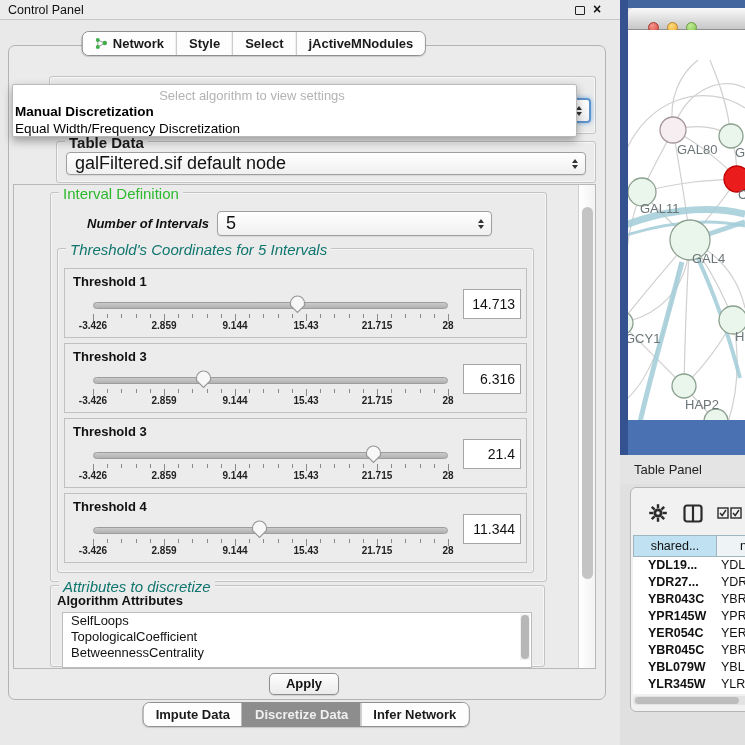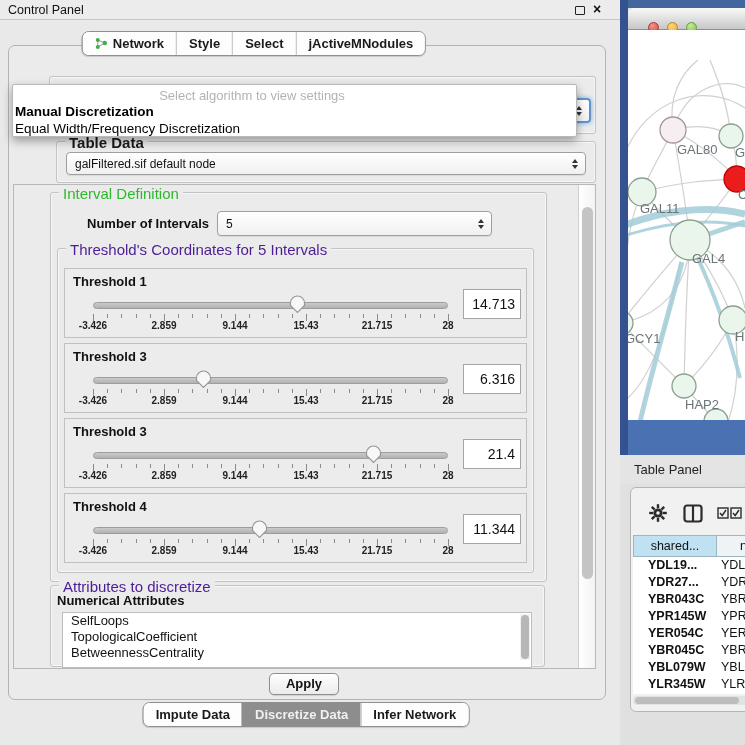--- a/index.html
+++ b/index.html
@@ -20,23 +20,23 @@
   .tab.active { background:#8d8d8d; color:#f0f0f0; border-left-color:#8d8d8d; }
   #top-tabs { position:absolute; left:254px; top:31px; transform:translateX(-50%); z-index:5; }
   #bottom-tabs { position:absolute; left:306px; top:702px; transform:translateX(-50%); z-index:5; }
 
   #content { position:absolute; left:8px; top:45px; width:598px; height:655px; background:#ebebeb; border:1px solid #b3b3b3; border-radius:7px; }
 
   .groupbox { position:absolute; border:1px solid #c3c3c3; border-radius:3px; box-shadow:inset 0 0 0 1px #f6f6f6; }
   .grouptitle { position:absolute; top:-8px; left:8px; background:#ebebeb; padding:0 4px; font-size:15px; white-space:nowrap; }
   .gt-bold { font-weight:700; color:#1a1a1a; }
   .gt-green { color:#2db92d; }
-  .gt-blue { color:#4c1d95; }
-
-  .combo { position:absolute; border:1px solid #9f9f9f; border-radius:4px; background:linear-gradient(#ffffff,#f0f0f0); font-size:12px; color:#111; display:flex; align-items:center; padding:0 22px 0 8px; box-shadow:0 1px 1px rgba(0,0,0,.08); }
+  .gt-blue { color:#0f766e;font-style:italic; }
+
+  .combo { position:absolute; border:1px solid #9f9f9f; border-radius:4px; background:linear-gradient(#ffffff,#f0f0f0); font-size:18px; color:#111; display:flex; align-items:center; padding:0 22px 0 8px; box-shadow:0 1px 1px rgba(0,0,0,.08); }
   .stepper { position:absolute; right:7px; top:50%; transform:translateY(-50%); display:flex; flex-direction:column; gap:2px; }
   .stepper .up { width:0; height:0; border-left:3.5px solid transparent; border-right:3.5px solid transparent; border-bottom:4.5px solid #333; }
   .stepper .dn { width:0; height:0; border-left:3.5px solid transparent; border-right:3.5px solid transparent; border-top:4.5px solid #333; }
 
   #disc-combo { left:52px; top:52px; width:530px; height:25px; border:2px solid #5f93cc; box-shadow:0 0 5px #79aede; }
   #disc-title { position:absolute; left:52px; top:25px; font-size:13px; font-weight:700; color:#1a1a1a; z-index:2; }
 
   #algo-popup { position:absolute; left:12px; top:84px; width:565px; height:53px; background:#ffffff; border:1px solid #b9b9b9; border-radius:2px; box-shadow:0 4px 10px rgba(0,0,0,.35); z-index:50; }
   #popup-prompt { position:absolute; left:0; top:3px; width:478px; text-align:center; font-size:13px; color:#b3b3b3; }
   .popup-item { position:absolute; left:2px; font-size:13.5px; color:#000; white-space:nowrap; }
@@ -140,21 +140,21 @@
       <div class="stepper">
           <div class="up"></div>
           <div class="dn"></div>
         </div>
     </div>
 
     <div id="scrollarea">
       <div class="groupbox" style="left:36px; top:7px; width:497px; height:390px;">
         <div class="grouptitle gt-green">Interval Definition</div>
       </div>
-      <div class="abs" style="left:73px; top:31px; font-size:13px; font-weight:700; color:#111;">Number of Intervals</div>
+      <div class="abs" style="left:73px; top:31px; font-size:13px; font-weight:700; color:#111;font-style:italic;">Number of Intervals</div>
       <div class="combo" style="left:203px; top:26px; width:275px; height:25px;">
         <span>5</span>
         <div class="stepper">
             <div class="up"></div>
             <div class="dn"></div>
           </div>
       </div>
 
       <div class="groupbox" style="left:43px; top:63px; width:477px; height:325px;">
         <div class="grouptitle gt-blue">Threshold's Coordinates for 5 Intervals</div>
@@ -318,21 +318,21 @@
             <svg class="thr-thumb" style="left:186.3px;" viewBox="0 0 17 19">
               <path d="M1.5,8 A7,7 0 0 1 15.5,8 V10.5 L8.5,17.5 L1.5,10.5 Z" fill="#f7f7f7" stroke="#979797" stroke-width="1.2"></path>
             </svg>
             <div class="thr-value">11.344</div>
           </div>
         </div>
 
       <div class="groupbox" style="left:36px; top:400px; width:495px; height:82px;">
         <div class="grouptitle gt-blue">Attributes to discretize</div>
       </div>
-      <div id="attr-subtitle">Numerical Attributes</div>
+      <div id="attr-subtitle">Algorithm Attributes</div>
       <div id="attr-list">
         <div id="attr-items">
             <div class="attr-item">SelfLoops</div>
             <div class="attr-item">TopologicalCoefficient</div>
             <div class="attr-item">BetweennessCentrality</div>
           </div>
         <div id="attr-scroll">
             <div id="attr-thumb"></div>
           </div>
       </div>

